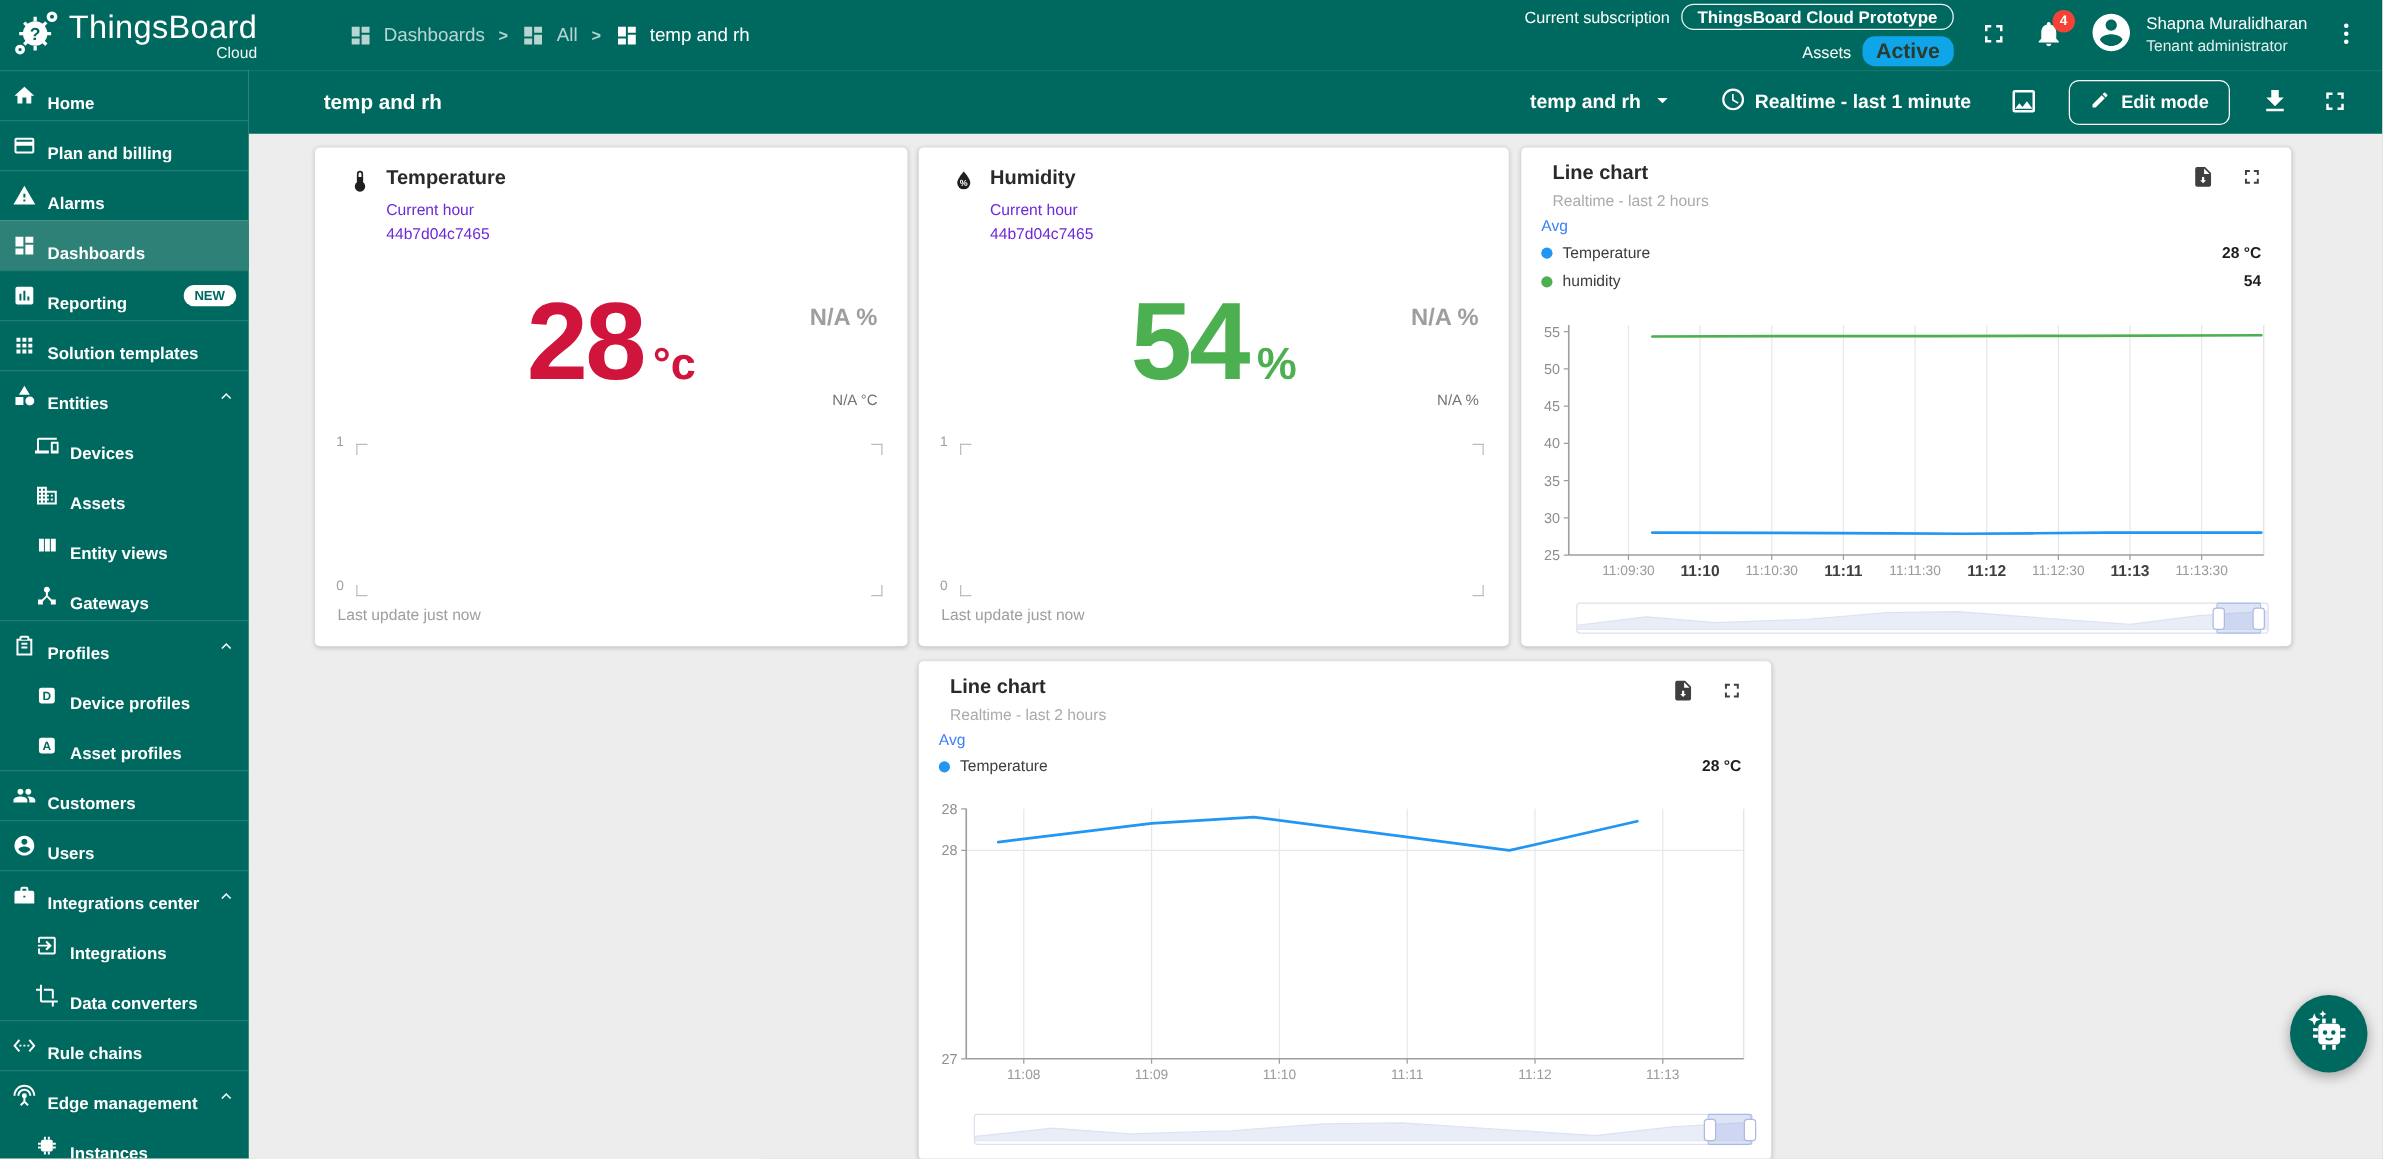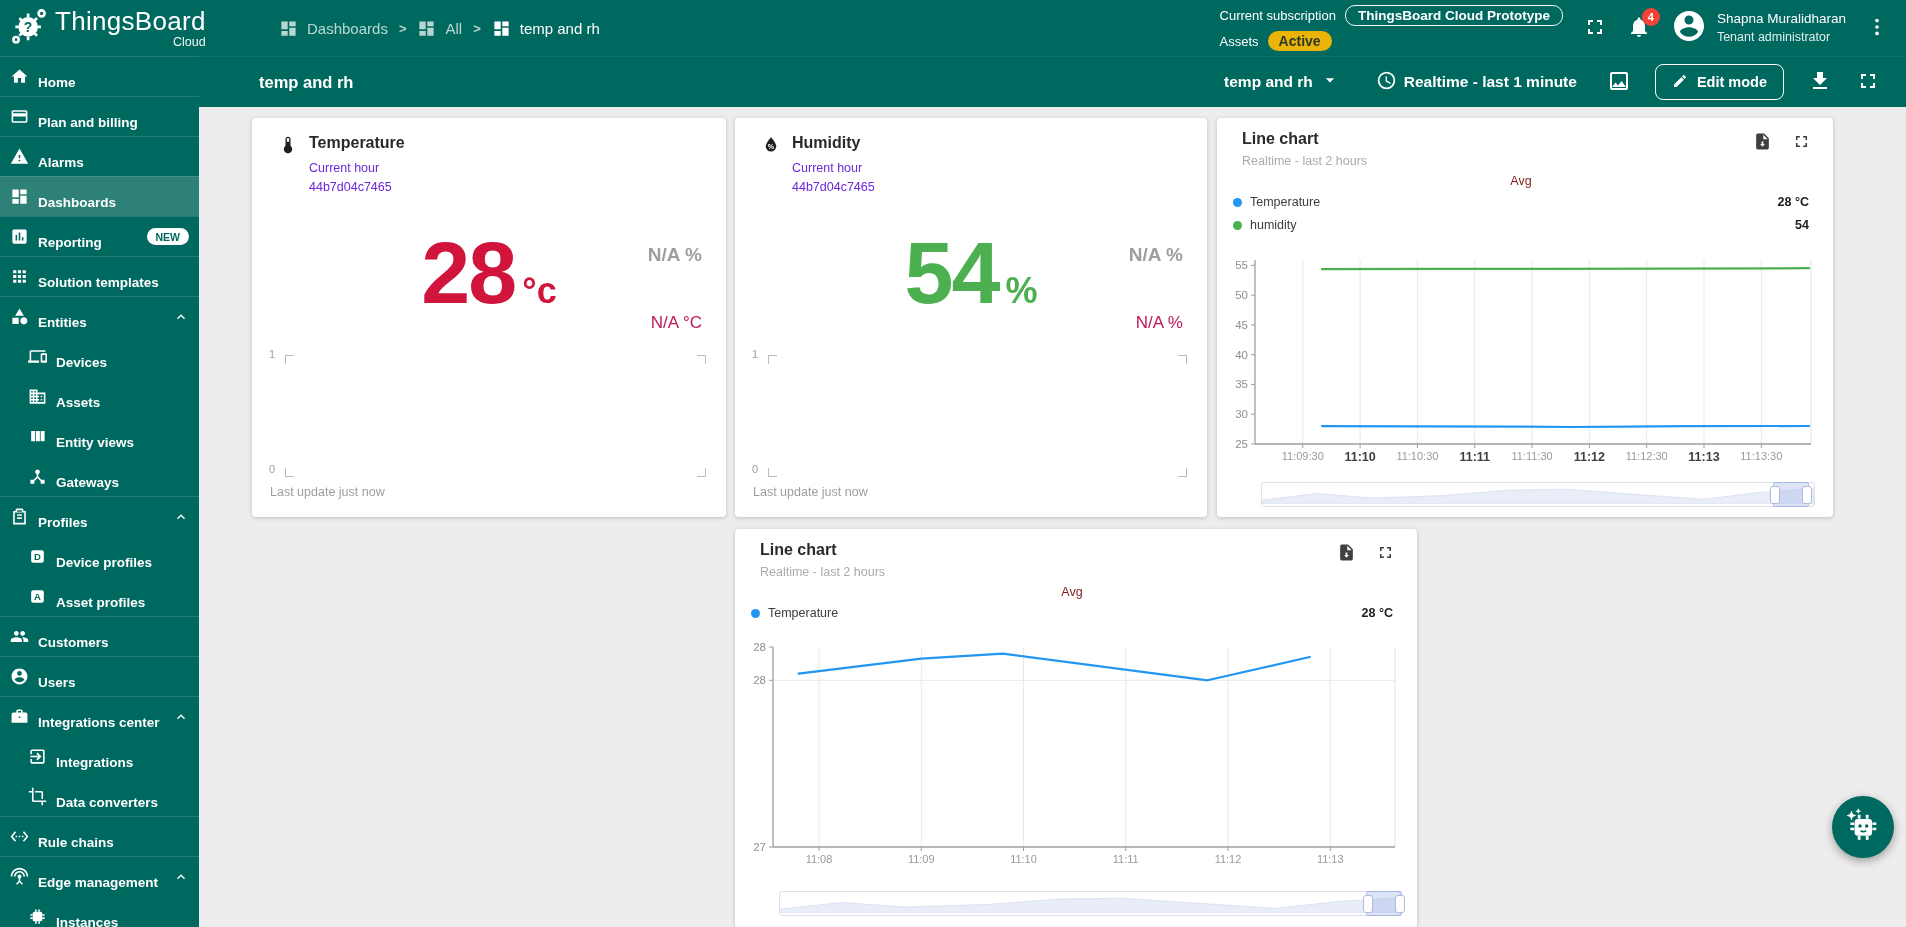--- a/index.html
+++ b/index.html
@@ -14,26 +14,26 @@
   .logo-text{display:flex;flex-direction:column;align-items:flex-end;line-height:1;}
   .logo-name{font-size:26px;letter-spacing:.3px;}
   .logo-sub{font-size:12.5px;margin-top:2px;opacity:.95;}
   .breadcrumbs{display:flex;align-items:center;gap:11px;padding-left:80px;font-size:15px;}
   .crumb{display:flex;align-items:center;gap:9px;color:rgba(255,255,255,.72);cursor:pointer;}
   .crumb.last{color:#fff;}
   .crumb .icon{display:flex;}
   .crumb .icon svg{width:19px;height:19px;}
   .crumb-sep{color:rgba(255,255,255,.7);font-size:13px;font-weight:bold;}
   .topbar-right{margin-left:auto;display:flex;align-items:center;gap:20px;padding-right:18px;}
-  .sub-status{display:flex;flex-direction:column;align-items:flex-start;gap:5px;font-size:13px;}
+  .sub-status{display:flex;flex-direction:column;align-items:flex-end;gap:5px;font-size:13px;}
   .sub-row{display:flex;align-items:center;gap:9px;}
   .sub-pill{border:1px solid rgba(255,255,255,.95);border-radius:10px;padding:2px 12px;
             font-size:13.5px;font-weight:bold;cursor:pointer;}
-  .status-pill{background:#eab308;color:#2d3a2b;border-radius:10px;padding:2px 11px;
-               font-size:14px;font-weight:bold;}
+  .status-pill{background:#0ea5e9;color:#2d3a2b;border-radius:10px;padding:2px 11px;
+               font-size:17px;font-weight:bold;}
   .icon-btn{background:none;border:none;color:#fff;cursor:pointer;padding:0;position:relative;display:flex;}
   .icon-btn svg{width:24px;height:24px;}
   .nbadge{position:absolute;top:-7px;right:-9px;background:#f44336;color:#fff;font-size:11px;
           border-radius:50%;width:18px;height:18px;line-height:18px;text-align:center;font-weight:bold;
           font-family:"Liberation Sans",sans-serif;}
   .user{display:flex;align-items:center;gap:10px;cursor:pointer;}
   .user .avatar svg{width:36px;height:36px;}
   .user-text{display:flex;flex-direction:column;font-size:13.5px;line-height:1.4;}
   .user-role{font-size:12.5px;color:rgba(255,255,255,.88);}
   .dots svg{width:22px;height:22px;}
@@ -82,37 +82,37 @@
   .vc-icon{display:flex;color:#1f1f1f;margin-top:1px;}
   .vc-icon svg{width:20px;height:20px;}
   .vc-title{font-size:16px;font-weight:bold;color:#2a2a2a;margin-bottom:7px;}
   .vc-sub,.vc-device{font-size:12.5px;color:#6d28d9;line-height:1.55;}
   .vc-value{position:absolute;top:104px;left:50%;transform:translateX(-50%);
             display:flex;align-items:baseline;font-weight:bold;}
   .vc-num{font-size:88px;letter-spacing:-2px;}
   .vc-unit{font-size:36px;margin-left:7px;}
   .vc-na{position:absolute;right:24px;top:126px;text-align:right;}
   .vc-na-1{font-size:19px;font-weight:bold;color:#9e9e9e;margin-bottom:5px;}
-  .vc-na-2{font-size:17px;color:#be185d;margin-top:47px;}
+  .vc-na-2{font-size:12px;color:#737373;margin-top:47px;}
   .spark-label{position:absolute;font-size:11px;color:#9e9e9e;}
   .corner{position:absolute;width:8px;height:8px;border:0 solid #bcbcbc;}
   .c-tl{left:33px;top:237px;border-top-width:1.5px;border-left-width:1.5px;}
   .c-tr{right:20px;top:237px;border-top-width:1.5px;border-right-width:1.5px;}
   .c-bl{left:33px;top:350px;border-bottom-width:1.5px;border-left-width:1.5px;}
   .c-br{right:20px;top:350px;border-bottom-width:1.5px;border-right-width:1.5px;}
   .vc-footer{position:absolute;left:18px;top:367px;font-size:12.5px;color:#9e9e9e;}
 
   .cc-header{position:absolute;left:25px;top:12px;}
   .cc-title{font-size:16px;font-weight:bold;color:#2a2a2a;margin-bottom:6px;}
   .cc-sub{font-size:12.5px;color:#ababab;}
   .cc-actions{position:absolute;right:22px;top:14px;display:flex;gap:20px;color:#3f3f3f;}
   .cc-actions .icon-btn{color:#3f3f3f;}
   .cc-actions svg{width:19px;height:19px;}
   .legend{position:absolute;left:16px;right:24px;top:56px;}
-  .legend-hdr{text-align:center;font-size:12.5px;color:#7f1d1d;margin-bottom:7px;}
+  .legend-hdr{text-align:left;font-size:12.5px;color:#3b82f6;margin-bottom:7px;}
   .legend-row{display:flex;align-items:center;font-size:12.5px;color:#3d3d3d;margin-bottom:9px;}
   .legend-dot{width:9px;height:9px;border-radius:50%;margin-right:8px;flex:none;}
   .legend-name{flex:1;}
   .legend-val{font-weight:bold;color:#1d1d1d;}
   .chart-mount{position:absolute;}
   #chart-svg-0{left:8px;top:136px;width:600px;height:216px;}
   #chart-svg-1{left:8px;top:112px;width:666px;height:232px;}
   .nav-track{position:absolute;height:25px;border:1px solid #dde1ee;border-radius:3px;
              background:#fff;box-sizing:border-box;}
   #nav-0{left:44px;right:18px;top:364px;}

